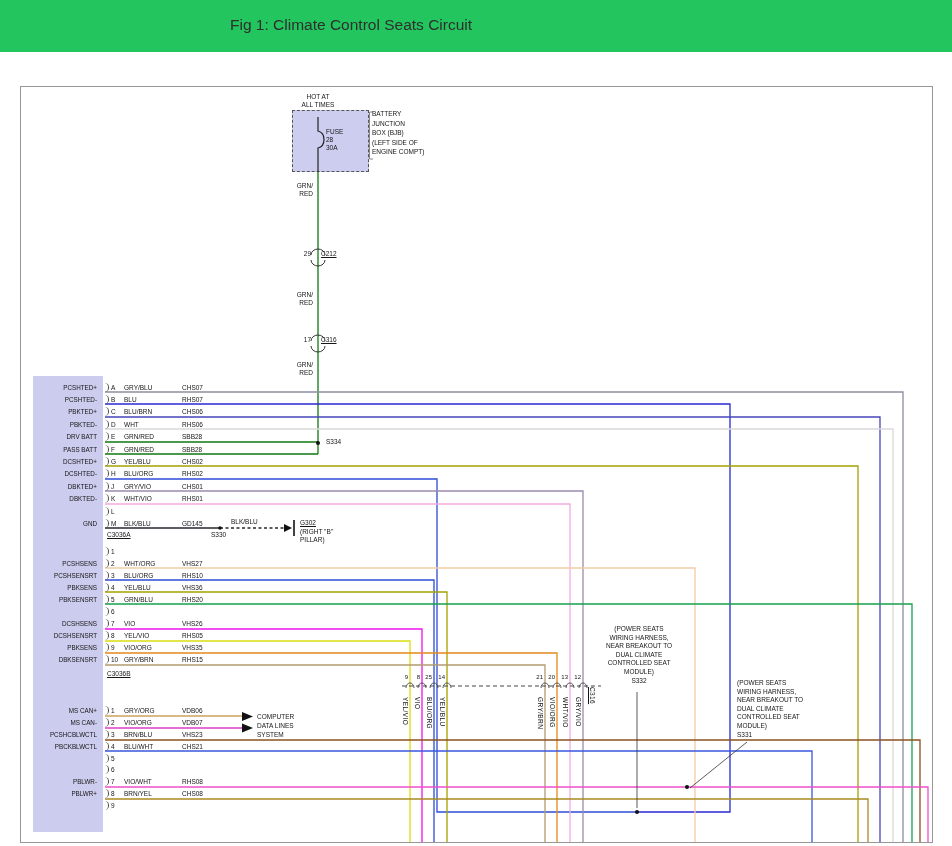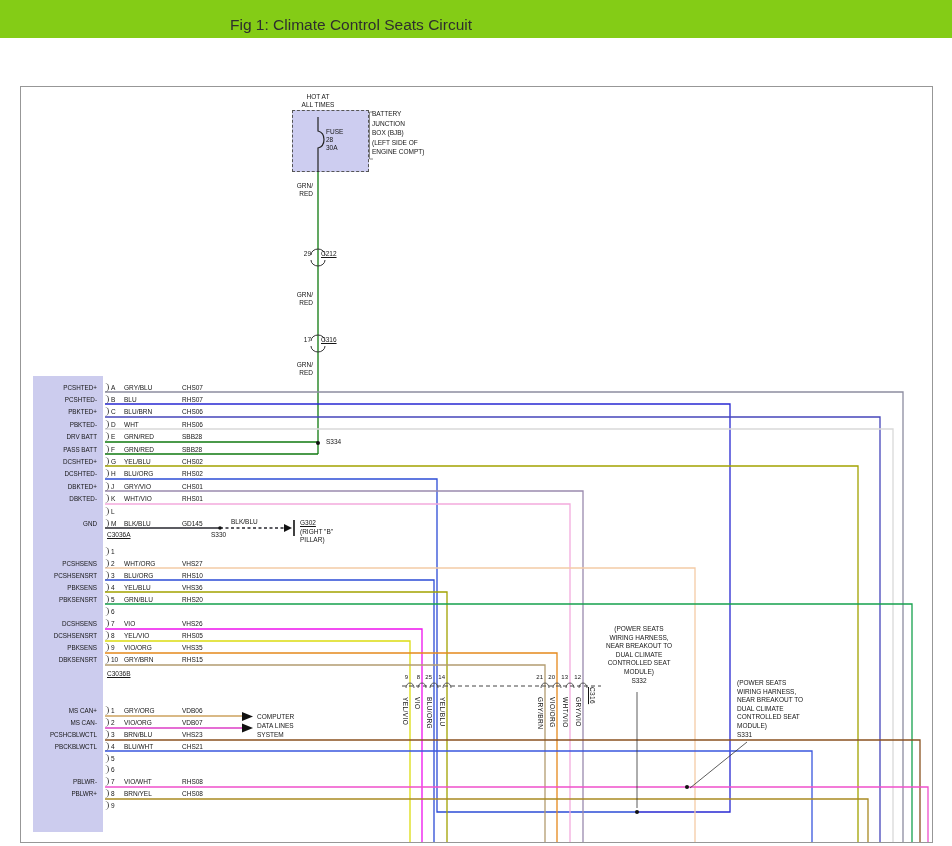--- a/index.html
+++ b/index.html
@@ -1,18 +1,18 @@
 <!DOCTYPE html>
 <html><head>
 <meta charset="utf-8">
 <style>
   html,body{margin:0;padding:0;background:#fff;}
   .page{position:relative;width:952px;height:846px;background:#fff;overflow:hidden;
         font-family:"Liberation Sans","DejaVu Sans",sans-serif;}
-  .titlebar{position:absolute;left:0;top:0;width:952px;height:38px;background:#84cc16;}
+  .titlebar{position:absolute;left:0;top:0;width:952px;height:52px;background:#22c55e;}
   .title{position:absolute;left:230px;top:16px;font-size:15.5px;color:#2e2e2e;}
   .frame{position:absolute;left:20px;top:86px;width:913px;height:757px;border:1px solid #979797;background:#fff;box-sizing:border-box;}
   .module-block{position:absolute;left:33px;top:376px;width:70px;height:456px;background:#ccccee;}
   .fusebox{position:absolute;left:292px;top:110px;width:77px;height:62px;background:#cdcdf0;border:1.5px dashed #555;box-sizing:border-box;}
   .wires{position:absolute;left:0;top:0;}
   .lbl{position:absolute;font-size:6.5px;line-height:8.2px;color:#161616;white-space:pre-line;}
   .vlbl{position:absolute;font-size:6.5px;color:#161616;writing-mode:vertical-rl;letter-spacing:.4px;}
   .pnum{position:absolute;width:12px;text-align:right;font-size:6px;color:#161616;}
   .u{text-decoration:underline;}
   .ra{text-align:right;}

